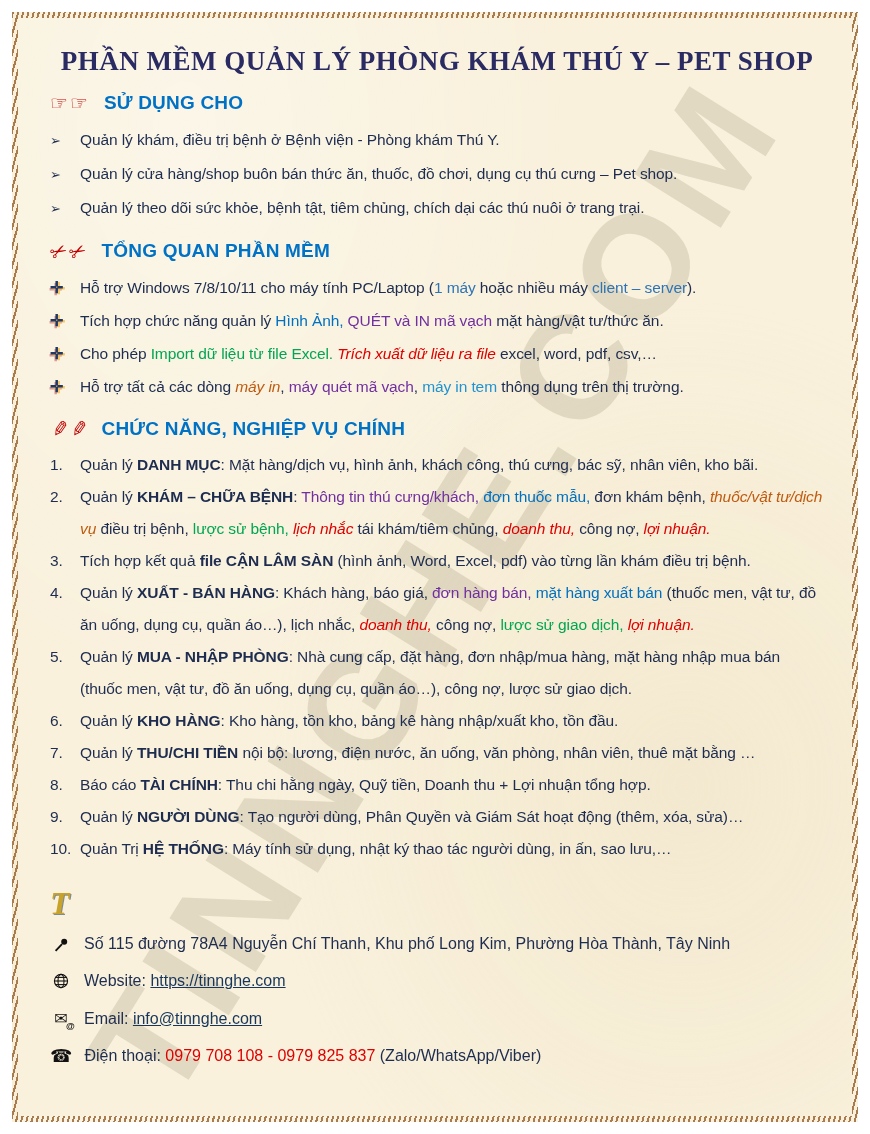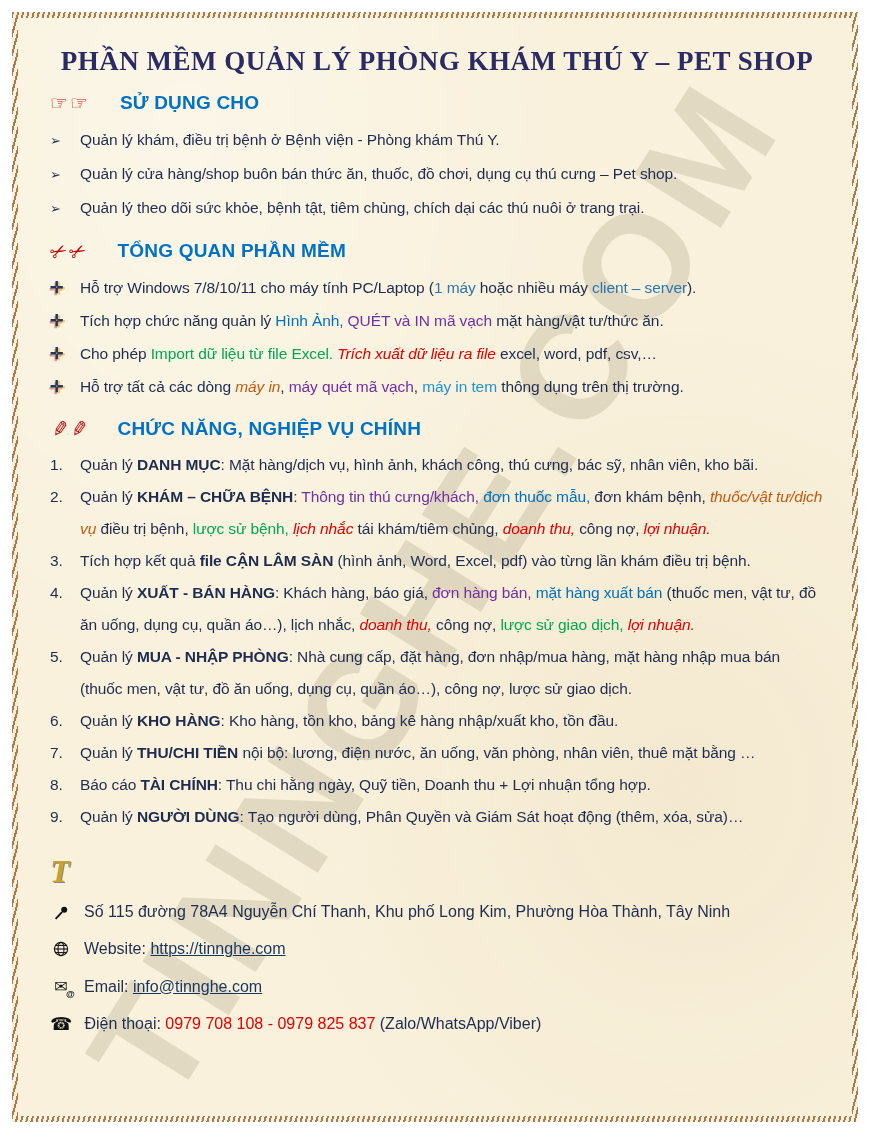--- a/index.html
+++ b/index.html
@@ -37,21 +37,21 @@
     font-size:27px; font-weight:bold; letter-spacing:0.5px;
     color:var(--c-title);
   }
   .section { margin-top:15px; }
   .sec-header { display:flex; align-items:center; gap:6px; margin:0 0 9px 2px; }
   .sec-icons { color:var(--c-iconred); font-size:20px; letter-spacing:2px; line-height:1; }
   .sec-icons.rot span { display:inline-block; transform:rotate(-28deg); }
   .sec-icons.flip span { display:inline-block; transform:scaleX(-1) rotate(10deg); }
   .sec-title {
     color:var(--c-header); font-size:19px; font-weight:bold;
-    letter-spacing:0.2px; margin-left:24px;
+    letter-spacing:0.2px; margin-left:8px;
   }
   .rows {}
   .row { display:flex; align-items:baseline; line-height:33px; font-size:15.5px; color:var(--c-dark); letter-spacing:-0.1px; }
   .rows-num .row { line-height:32px; }
   .marker { flex:0 0 32px; text-align:left; padding-left:2px; }
   .marker-arrow { color:var(--c-dark); font-size:13px; }
   .marker-cross { color:#1F3864; font-weight:bold; font-size:16px;
     text-shadow:2px 1px 0 rgba(245,190,80,0.85), -1px 2px 0 rgba(200,80,80,0.55); }
   .marker-num { color:var(--c-dark); }
   .rtext { flex:1; }
@@ -168,20 +168,24 @@
               <span class="rtext"><span>Quản lý </span><span class=" run-bold">THU/CHI TIỀN</span><span> nội bộ: lương, điện nước, ăn uống, văn phòng, nhân viên, thuê mặt bằng …</span></span>
             </div>
             <div class="row">
               <span class="marker marker-num">8.</span>
               <span class="rtext"><span>Báo cáo </span><span class=" run-bold">TÀI CHÍNH</span><span>: Thu chi hằng ngày, Quỹ tiền, Doanh thu + Lợi nhuận tổng hợp.</span></span>
             </div>
             <div class="row">
               <span class="marker marker-num">9.</span>
               <span class="rtext"><span>Quản lý </span><span class=" run-bold">NGƯỜI DÙNG</span><span>: Tạo người dùng, Phân Quyền và Giám Sát hoạt động (thêm, xóa, sửa)…</span></span>
             </div>
+            <div class="row">
+              <span class="marker marker-num">10.</span>
+              <span class="rtext"><span>Quản Trị </span><span class=" run-bold">HỆ THỐNG</span><span>: Máy tính sử dụng, nhật ký thao tác người dùng, in ấn, sao lưu,…</span></span>
+            </div>
           </div>
         </div>
       </div>
     <div class="company">
       <div class="company-row">
         <span class="logo">T</span>
       </div>
       <div id="contacts" class="contacts">
           <div class="contact-row">
             <span class="c-icon">

